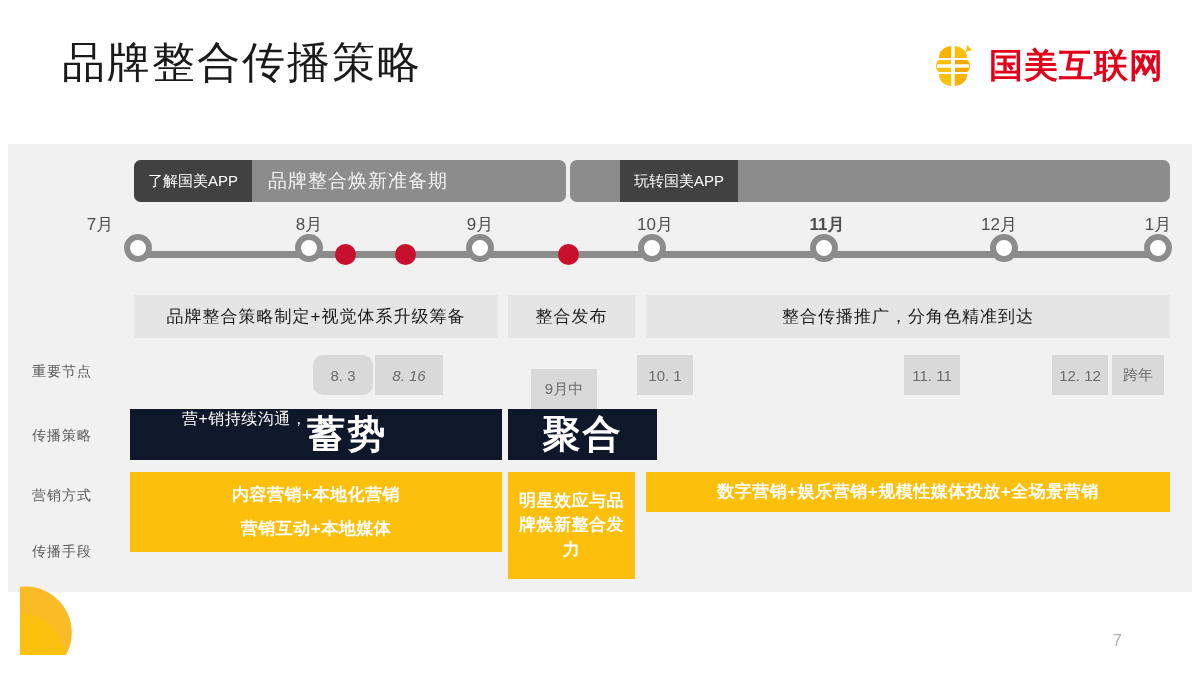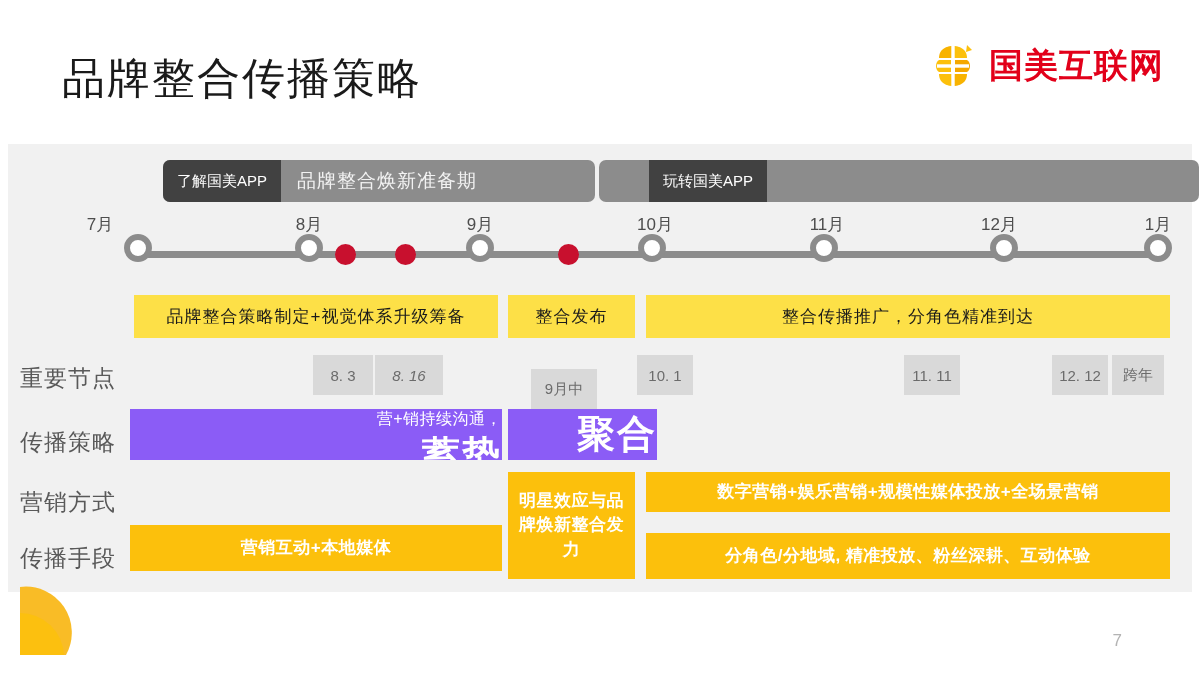--- a/index.html
+++ b/index.html
@@ -11,21 +11,21 @@
   }
   #slide {
     position: relative;
     width: 1200px; height: 675px;
     background: #ffffff;
   }
 
   
   .slide-title {
     position: absolute;
-    left: 62px; top: 50px;
+    left: 62px; top: 34px;
     font-size: 43px;
     letter-spacing: 2px;
     color: #1a1a1a;
     font-weight: 400;
     white-space: nowrap;
   }
   .logo {
     position: absolute;
     right: 36px; top: 40px;
     display: flex;
@@ -50,21 +50,20 @@
   }
 
   
   .phase-bar {
     position: absolute;
     height: 42px;
     background: #8c8c8c;
     border-radius: 7px;
     display: flex;
     align-items: center;
-    margin-left: 29px;
   }
   .phase-tag {
     height: 42px;
     background: #414141;
     color: #ffffff;
     font-size: 15px;
     display: flex;
     align-items: center;
     justify-content: center;
     padding: 0 14px;
@@ -104,35 +103,35 @@
     font-size: 17px;
     color: #4d4d4d;
     white-space: nowrap;
     transform: translateX(-50%);
   }
 
   
   .sub-box {
     position: absolute;
     height: 43px;
-    background: #fde047;
+    background: #e5e5e5;
     color: #1a1a1a;
     font-size: 17px;
     display: flex;
     align-items: center;
     justify-content: center;
     letter-spacing: 1px;
     white-space: nowrap;
   }
 
   
   .row-label {
     position: absolute;
-    left: 20px;
-    font-size: 23px;
+    left: 32px;
+    font-size: 14px;
     color: #595959;
     letter-spacing: 1px;
     white-space: nowrap;
   }
 
   
   .milestone {
     position: absolute;
     height: 40px;
     background: #d9d9d9;
@@ -140,26 +139,25 @@
     font-size: 15px;
     display: flex;
     align-items: center;
     justify-content: center;
     white-space: nowrap;
   }
 
   
   .cell-red {
     position: absolute;
-    background: #8b5cf6;
-    display: flex;
-    align-items: flex-end;
+    background: #0f172a;
+    display: flex;
+    align-items: flex-start;
     color: #ffffff;
     overflow: hidden;
-    flex-direction: column;
   }
   .cell-red.centered { justify-content: center; }
   .red-small {
     font-size: 16px;
     letter-spacing: 0.5px;
     white-space: nowrap;
   }
   .red-big {
     font-size: 38px;
     font-weight: bold;
@@ -231,42 +229,42 @@
   <div class="phase-bar" style="left:570px; top:160px; width:600px;">
     <span class="phase-tag" style="margin-left:50px; border-radius:0;">玩转国美APP</span>
   </div>
 
   <div class="tl-line" style="left:138px; top:251px; width:1024px;"></div>
 
   <div class="tl-label" style="left:100px; top:213px;">7月</div>
   <div class="tl-label" style="left:309px; top:213px;">8月</div>
   <div class="tl-label" style="left:480px; top:213px;">9月</div>
   <div class="tl-label" style="left:655px; top:213px;">10月</div>
-  <div class="tl-label" style="left:827px; top:213px;">11月</div>
+  <div class="tl-label" style="left:827px; top:213px;font-weight:bold;">11月</div>
   <div class="tl-label" style="left:999px; top:213px;">12月</div>
   <div class="tl-label" style="left:1158px; top:213px;">1月</div>
 
   <div class="tl-dot" style="left:335px; top:244px;"></div>
   <div class="tl-dot" style="left:395px; top:244px;"></div>
   <div class="tl-dot" style="left:558px; top:244px;"></div>
 
   <div class="tl-node" style="left:124px; top:234px;"></div>
   <div class="tl-node" style="left:295px; top:234px;"></div>
   <div class="tl-node" style="left:466px; top:234px;"></div>
   <div class="tl-node" style="left:638px; top:234px;"></div>
   <div class="tl-node" style="left:810px; top:234px;"></div>
   <div class="tl-node" style="left:990px; top:234px;"></div>
   <div class="tl-node" style="left:1144px; top:234px;"></div>
 
   <div class="sub-box" style="left:134px; top:295px; width:364px;">品牌整合策略制定+视觉体系升级筹备</div>
   <div class="sub-box" style="left:508px; top:295px; width:127px;">整合发布</div>
   <div class="sub-box" style="left:646px; top:295px; width:524px;">整合传播推广，分角色精准到达</div>
 
   <div class="row-label" style="top:363px;">重要节点</div>
-  <div class="milestone" style="left:313px; top:355px; width:60px;">8. 3</div>
+  <div class="milestone" style="left:313px; top:355px; width:60px;border-radius:10px;">8. 3</div>
   <div class="milestone" style="left:375px; top:355px; width:68px;font-style:italic;">8. 16</div>
   <div class="milestone" style="left:531px; top:369px; width:66px;">9月中</div>
   <div class="milestone" style="left:637px; top:355px; width:56px;">10. 1</div>
   <div class="milestone" style="left:904px; top:355px; width:56px;">11. 11</div>
   <div class="milestone" style="left:1052px; top:355px; width:56px;">12. 12</div>
   <div class="milestone" style="left:1112px; top:355px; width:52px;">跨年</div>
 
   <div class="row-label" style="top:427px;">传播策略</div>
 
   <div class="cell-red" style="left:130px; top:409px; width:372px; height:51px; padding-left:52px;">
@@ -274,30 +272,30 @@
     <span class="red-big" style="margin-left:0;">蓄势</span>
   </div>
 
   <div class="cell-red centered" style="left:508px; top:409px; width:149px; height:51px;">
     <span class="red-big">聚合</span>
   </div>
 
 
   <div class="row-label" style="top:487px;">营销方式</div>
 
+  <div class="cell-yellow nowrap" style="left:130px; top:472px; width:372px; height:46px;">内容营销+本地化营销</div>
 
   <div class="cell-yellow" style="left:508px; top:472px; width:127px; height:107px;">明星效应与品牌焕新整合发力</div>
 
   <div class="cell-yellow nowrap" style="left:646px; top:472px; width:524px; height:40px;">数字营销+娱乐营销+规模性媒体投放+全场景营销</div>
 
   <div class="row-label" style="top:543px;">传播手段</div>
 
-  <div class="cell-yellow nowrap" style="left:130px; top:525px; width:372px; height:46px;">营销互动+本地媒体</div>
-
-  <div class="cell-yellow nowrap" style="left:646px; top:533px; width:524px; height:46px;">分角色/分地域, 精准投放、粉丝深耕、互动体验</div>
+  <div class="cell-yellow nowrap" style="left:130px; top:506px; width:372px; height:46px;">营销互动+本地媒体</div>
+
 
   <div class="corner-deco">
     <svg width="78" height="72" viewBox="0 0 78 72">
       <path d="M2 2 L2 70 L48 70 A46 46 0 0 0 2 2 Z" fill="#f9b81a" opacity="0.95"></path>
       <path d="M2 28 A44 44 0 0 1 46 70 L2 70 Z" fill="#fcc00c" opacity="0.88"></path>
     </svg>
   </div>
 
   <div class="page-num">7</div>
 

